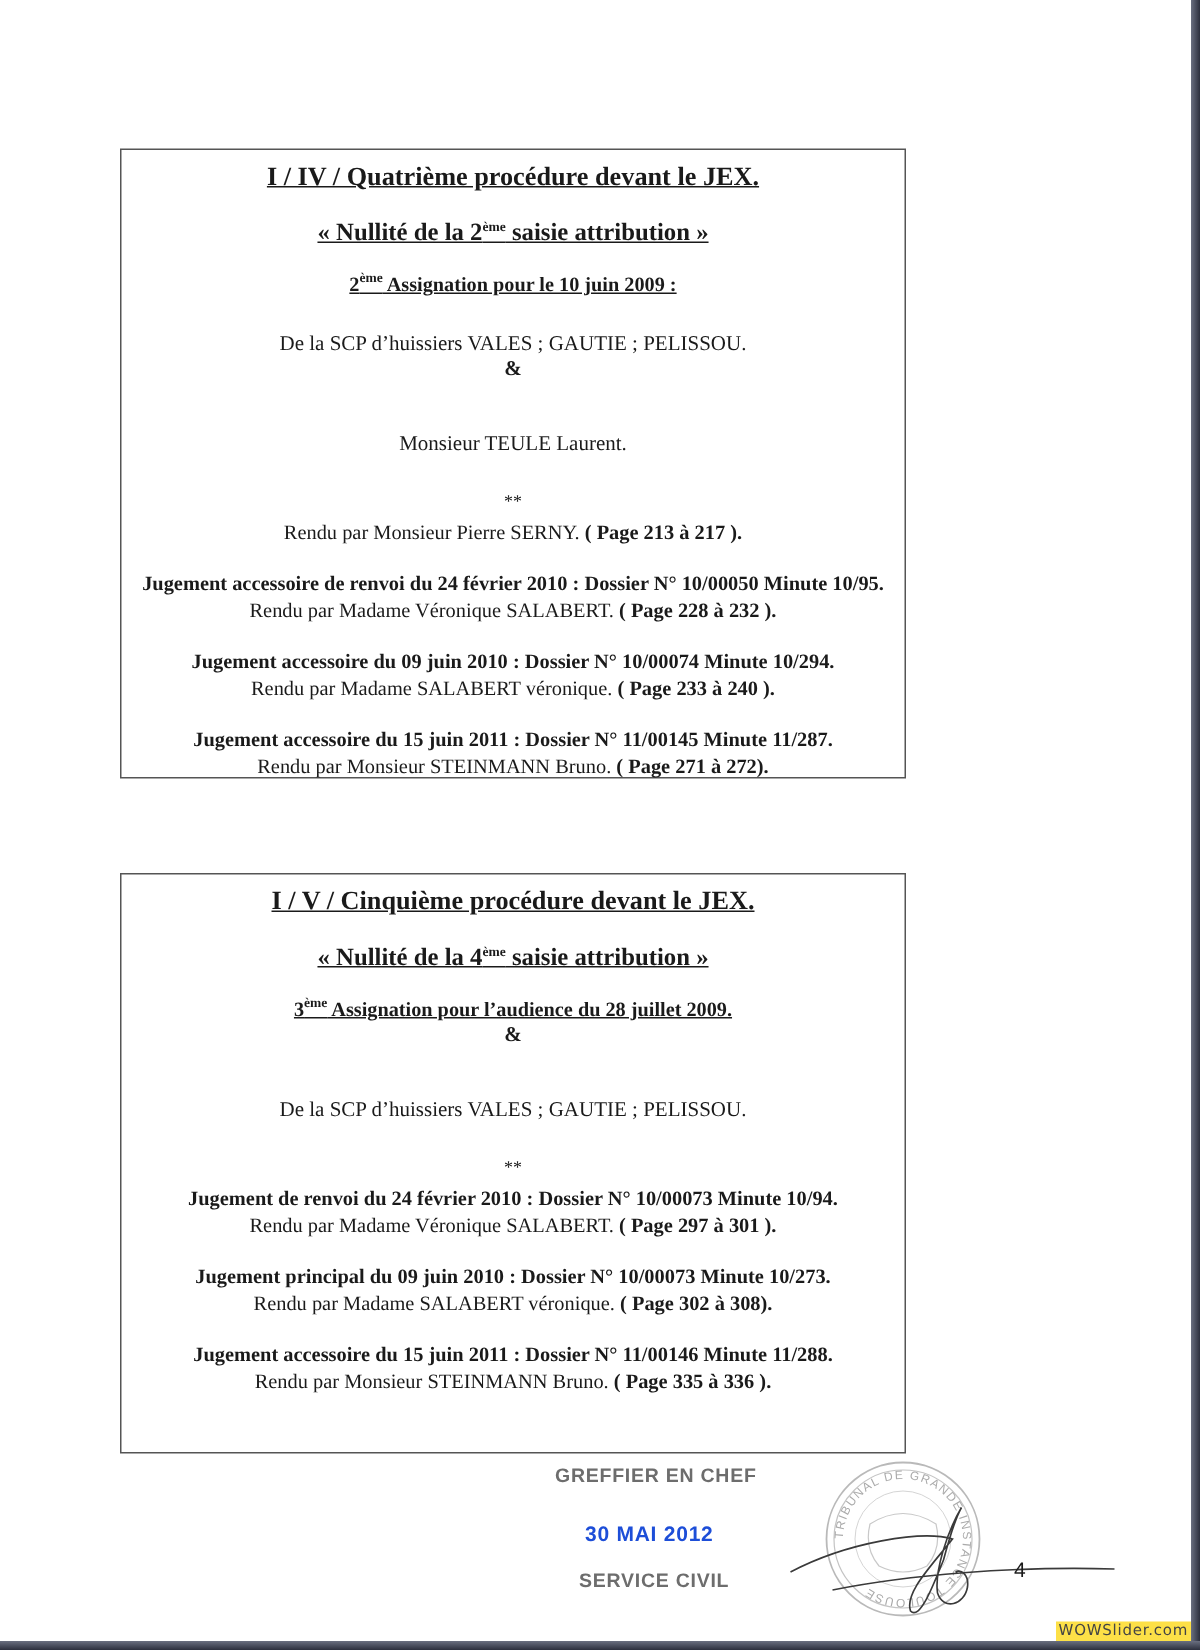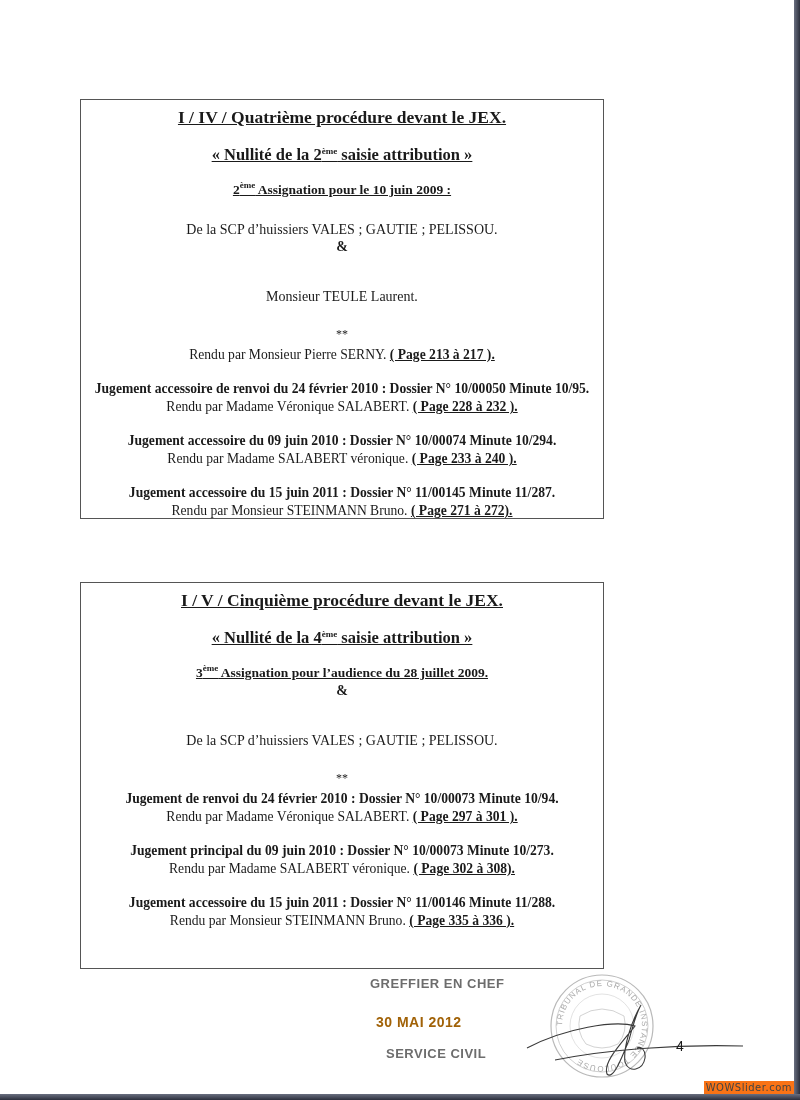--- a/index.html
+++ b/index.html
@@ -39,40 +39,40 @@
   }
   sup { font-size: 9px; vertical-align: 6px; line-height: 0; }
   .party { font-size: 14px; line-height: 19px; margin-top: 32px; }
   .party.first { margin-top: 20px; }
   .amp { font-weight: bold; font-size: 14px; line-height: 16px; }
   .stars { font-size: 12px; margin-top: 20px; line-height: 16px; }
   .judg { margin-top: 16px; }
   .judg.first { margin-top: 4px; }
   .judg-head { font-weight: bold; font-size: 13.6px; line-height: 18px; }
   .judg-by { font-size: 13.6px; line-height: 18px; }
-  .judg-by b { font-weight: bold; text-decoration: underline; }
+  .judg-by b { font-weight: bold; }
 
   .stamp {
     position: absolute; left: 368px; top: 972px;
     font-family: "Liberation Sans", sans-serif; font-weight: bold;
     color: #6d6d6d; font-size: 13px; letter-spacing: 0.5px;
   }
   .stamp div { position: absolute; white-space: nowrap; }
   .stamp .s1 { left: 2px; top: 4px; }
-  .stamp .s2 { left: 8px; top: 42px; font-size: 14px; color: #a16207; }
+  .stamp .s2 { left: 22px; top: 42px; font-size: 14px; color: #1d4ed8; }
   .stamp .s3 { left: 18px; top: 74px; }
   .seal { position: absolute; left: 548px; top: 972px; width: 108px; height: 108px; }
   .signature { position: absolute; left: 525px; top: 1000px; width: 220px; height: 80px; }
   .page-number {
     position: absolute; left: 676px; top: 1038px;
     font-size: 14px; font-family: "Liberation Sans", sans-serif;
   }
   .watermark {
     position: absolute; right: 6px; bottom: 6px;
-    background: #f97316; color: #444; padding: 0 2px;
+    background: #fde047; color: #444; padding: 0 2px;
     font-family: "DejaVu Sans", sans-serif; font-size: 10px; letter-spacing: 0.5px;
     line-height: 13px;
     margin-left: 24px;
   }
 </style>
 </head>
 <body>
 
 <div class="box" id="box1">
   <div class="title">I / IV / Quatrième  procédure devant le JEX.</div>

